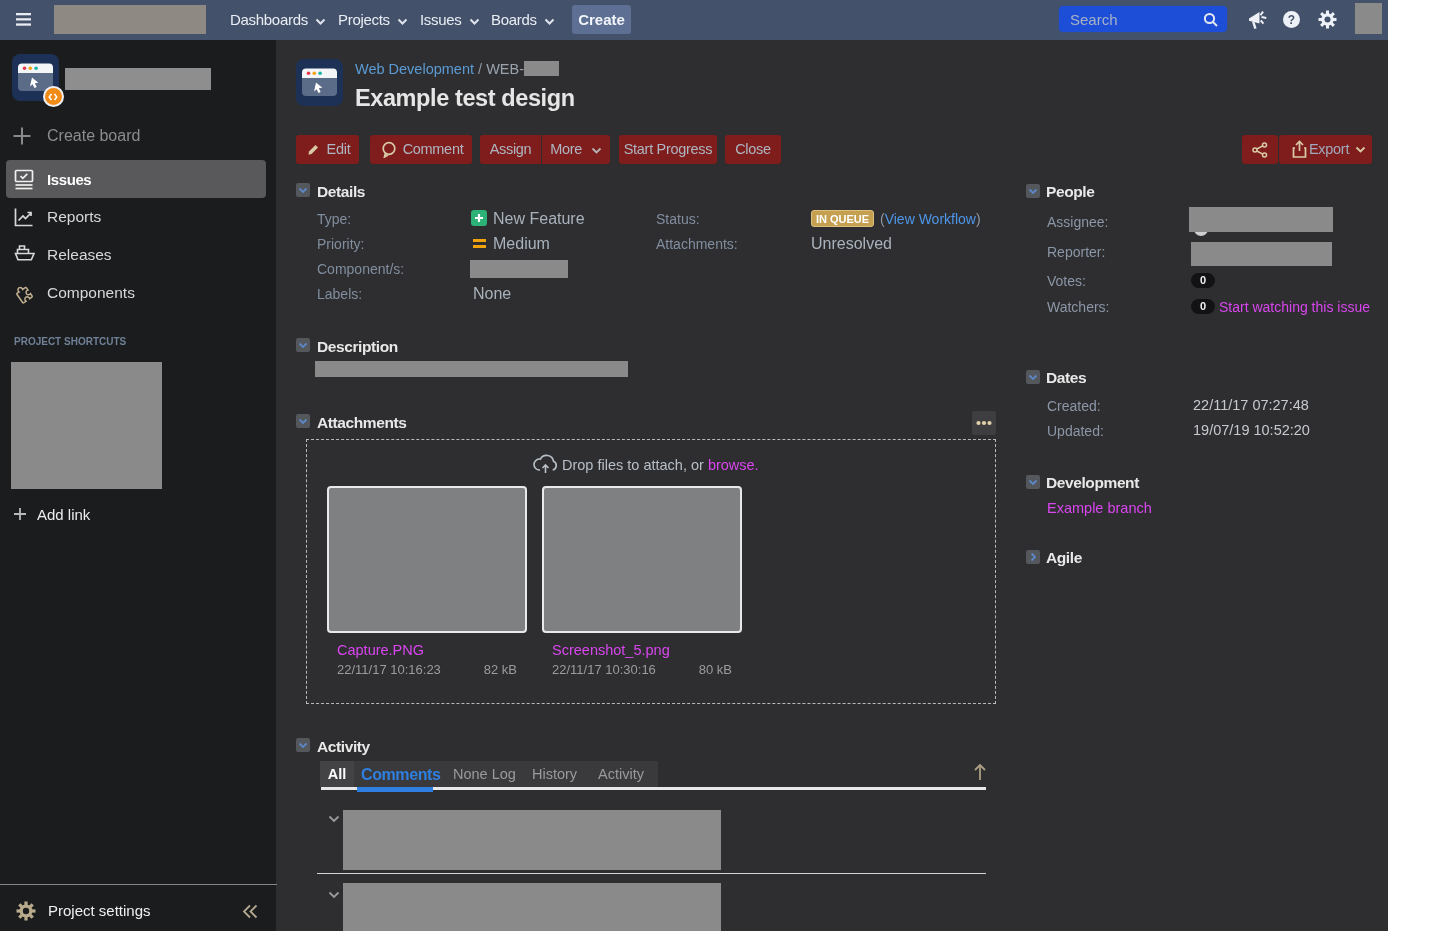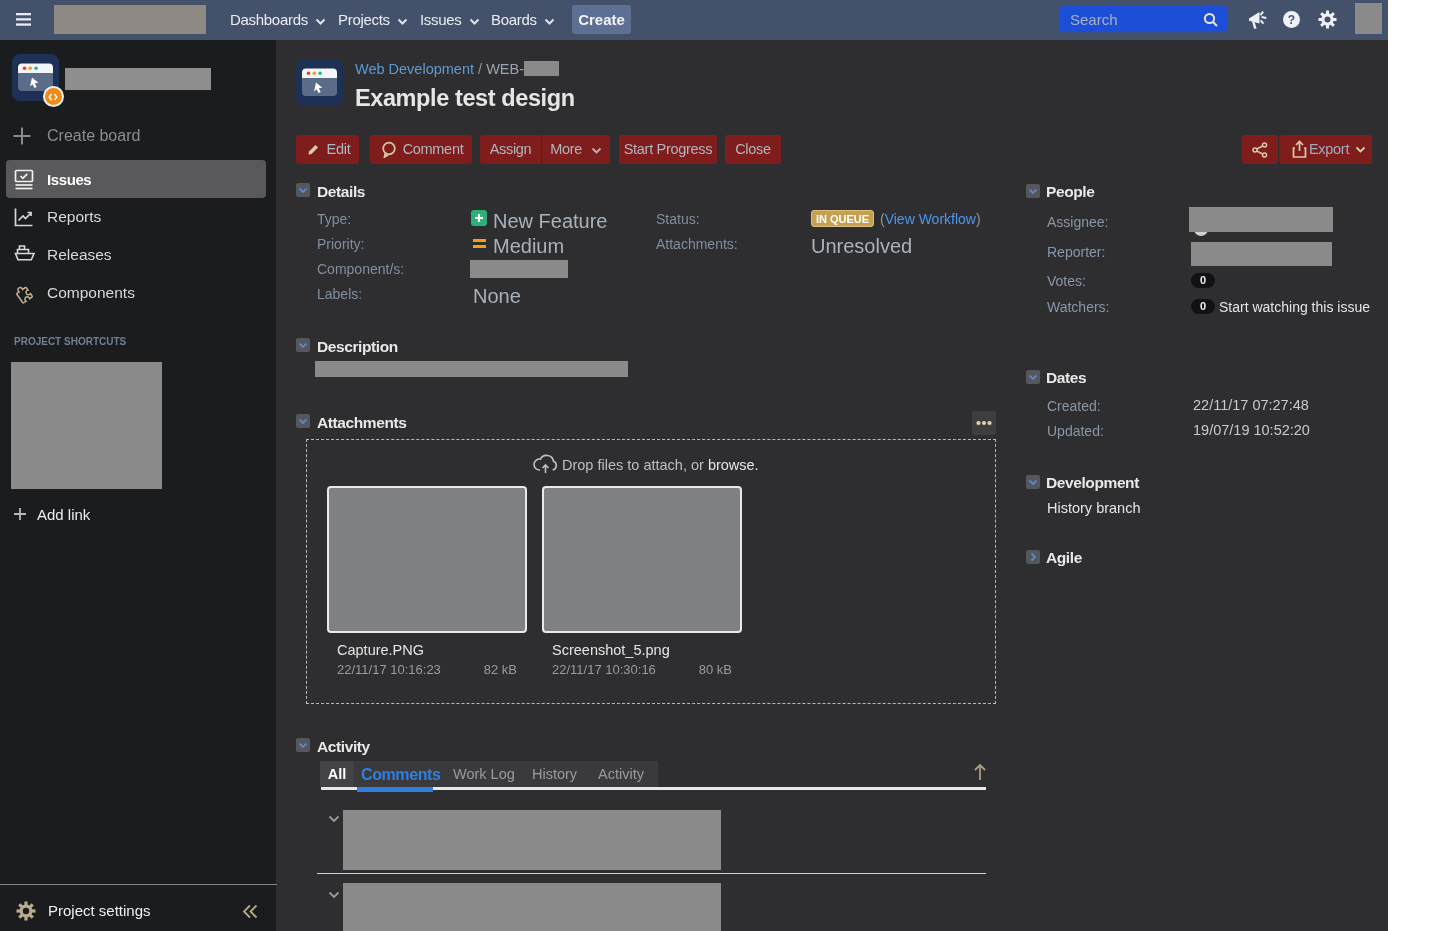--- a/index.html
+++ b/index.html
@@ -16,28 +16,28 @@
 
 #sidebar { position:absolute; left:0; top:40px; width:276px; height:891px; background:#1b1c1e; }
 .sideitem { position:absolute; left:0; width:276px; height:38px; color:#d8d8d8; font-size:15.5px; }
 .sideitem .txt { position:absolute; left:47px; top:50%; transform:translateY(-50%); }
 .sideicon { position:absolute; left:13px; top:50%; transform:translateY(-50%); width:22px; height:22px; }
 #selitem { position:absolute; left:6px; top:120px; width:260px; height:38px; background:#59595b; border-radius:4px; }
 .redact { background:#8a8a8a; position:absolute; }
 #shortcuts { position:absolute; left:14px; top:296px; font-size:10px; font-weight:bold; letter-spacing:0px; color:#6f8097; }
 #projsettings { position:absolute; left:0; top:844px; width:277px; height:47px; border-top:1px solid #85858a; }
 #projsettings .txt { position:absolute; left:48px; top:17px; color:#f0f0f0; font-size:15px; }
-.link { color:#e5e5e5; }
+.link { color:#d946ef; }
 .bread { position:absolute; left:355px; top:61px; font-size:14.5px; color:#9aa3ad; }
 #title { position:absolute; left:355px; top:85px; font-size:23.5px; font-weight:bold; color:#e6e6e6; letter-spacing:-0.4px; }
 .btn { position:absolute; top:135px; height:29px; background:#7f1d1d; border-radius:3px; color:#adb6c0; font-size:14.5px; line-height:29px; text-align:center; letter-spacing:-0.3px; }
 .sechead { position:absolute; font-size:15.5px; font-weight:bold; color:#e8e8e8; letter-spacing:-0.4px; }
 .chevbox { position:absolute; width:14px; height:14px; background:#54575b; border-radius:2px; }
 .flabel { position:absolute; font-size:14px; color:#818e9f; }
-.fvalue { position:absolute; font-size:20px; color:#a9b2bc; }
+.fvalue { position:absolute; font-size:16px; color:#a9b2bc; }
 .rlabel { position:absolute; left:1047px; font-size:14px; color:#8b96a6; }
 .rvalue { position:absolute; left:1193px; font-size:14.5px; color:#c6c9ce; }
 .badge0 { position:absolute; left:1191px; width:24px; height:15px; background:#121214; border-radius:8px; color:#f0f0f0; font-size:11px; font-weight:bold; text-align:center; line-height:15px; }
 </style>
 </head>
 <body>
 <div id="app">
 
 <div id="topbar">
   <svg class="abs" style="left:16px;top:13px" width="15" height="13">
@@ -327,21 +327,21 @@
 <div class="chevbox" style="left:296px;top:738px">
       <svg style="position:absolute;left:2px;top:3.5px" width="10" height="7">
         <path d="M1.5 1.5l3.5 3.5 3.5-3.5" stroke="#5d87c8" stroke-width="1.8" fill="none"></path>
       </svg>
     </div>
 <div class="sechead" style="left:317px;top:738px">Activity</div>
 
 <div class="abs" style="left:320px;top:761px;width:338px;height:26px;background:#3a3a3c;"></div>
 <div class="abs" style="left:320px;top:761px;width:34px;height:26px;background:#434345;color:#fbfbfb;font-weight:bold;font-size:14.5px;text-align:center;line-height:26px;">All</div>
 <div class="abs" style="left:361px;top:766px;font-size:16px;font-weight:bold;color:#2f7fe0;letter-spacing:-0.4px;">Comments</div>
-<div class="abs" style="left:453px;top:766px;font-size:14.5px;color:#9a9a9a;">Work Log</div>
+<div class="abs" style="left:453px;top:766px;font-size:14.5px;color:#9a9a9a;">None Log</div>
 <div class="abs" style="left:532px;top:766px;font-size:14.5px;color:#9a9a9a;">History</div>
 <div class="abs" style="left:598px;top:766px;font-size:14.5px;color:#9a9a9a;">Activity</div>
 <div class="abs" style="left:321px;top:787px;width:665px;height:3px;background:#e8e8e8;"></div>
 <div class="abs" style="left:357px;top:787px;width:76px;height:5px;background:#2f7fe0;"></div>
 <svg class="abs" style="left:973px;top:763px" width="14" height="19">
       <g stroke="#ad9f83" stroke-width="1.8" fill="none">
         <line x1="7" y1="17" x2="7" y2="2"></line>
         <path d="M2 7 L7 2 L12 7"></path>
       </g>
     </svg>
@@ -383,21 +383,21 @@
 <div class="rvalue" style="top:397px">22/11/17 07:27:48</div>
 <div class="rlabel" style="top:423px">Updated:</div>
 <div class="rvalue" style="top:422px">19/07/19 10:52:20</div>
 
 <div class="chevbox" style="left:1026px;top:475px">
       <svg style="position:absolute;left:2px;top:3.5px" width="10" height="7">
         <path d="M1.5 1.5l3.5 3.5 3.5-3.5" stroke="#5d87c8" stroke-width="1.8" fill="none"></path>
       </svg>
     </div>
 <div class="sechead" style="left:1046px;top:474px">Development</div>
-<div class="abs link" style="left:1047px;top:500px;font-size:14.5px;">History branch</div>
+<div class="abs link" style="left:1047px;top:500px;font-size:14.5px;">Example branch</div>
 
 <div class="chevbox" style="left:1026px;top:550px">
       <svg style="position:absolute;left:3.5px;top:2px" width="7" height="10">
         <path d="M1.5 1.5l3.5 3.5 -3.5 3.5" stroke="#5d87c8" stroke-width="1.8" fill="none"></path>
       </svg>
     </div>
 <div class="sechead" style="left:1046px;top:549px">Agile</div>
 
 </div>
 

